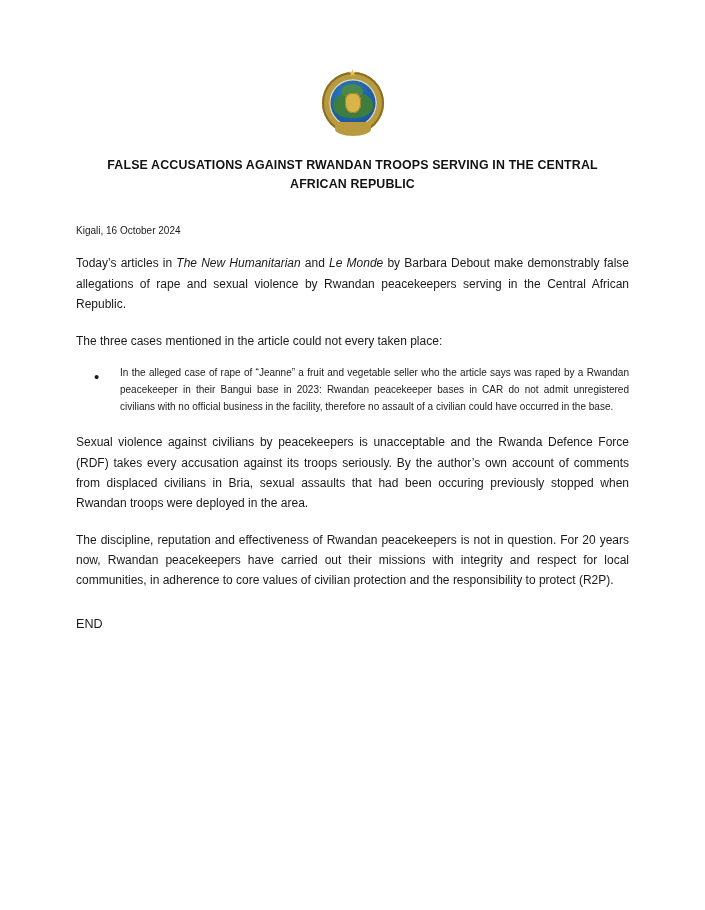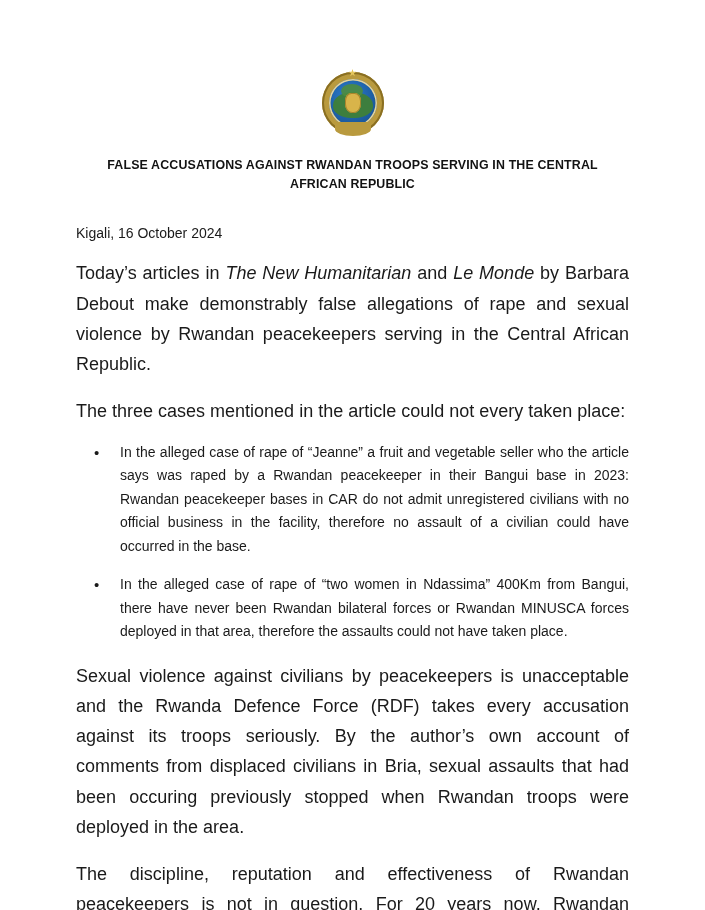--- a/index.html
+++ b/index.html
@@ -38,39 +38,39 @@
     font-weight: bold;
     font-size: 12.4px;
     letter-spacing: 0.15px;
     line-height: 1.55;
     color: #121212;
     margin: 8px 0 0 0;
     padding: 0 14px;
   }
   .dateline {
     margin-top: 31px;
-    font-size: 14px;
+    font-size: 10px;
     color: #1a1a1a;
   }
   p.body-par {
     margin: 17px 0 0 0;
-    font-size: 18px;
+    font-size: 12px;
     line-height: 1.68;
     text-align: justify;
     color: #1a1a1a;
   }
   .italic { font-style: italic; }
   ul.bullets {
     margin: 14px 0 0 0;
     padding-left: 34px;
     list-style: none;
   }
   ul.bullets li {
     position: relative;
-    font-size: 14px;
+    font-size: 10px;
     line-height: 1.68;
     text-align: justify;
     margin-bottom: 15px;
     padding-left: 10px;
   }
   ul.bullets li:last-child { margin-bottom: 0; }
   ul.bullets li::before {
     content: "\2022";
     position: absolute;
     left: -16px;
@@ -161,21 +161,20 @@
   <h1 class="doc-title">FALSE ACCUSATIONS AGAINST RWANDAN TROOPS SERVING IN THE CENTRAL AFRICAN REPUBLIC</h1>
 
   <div class="dateline">Kigali, 16 October 2024</div>
 
   <p class="body-par"><span>Today’s articles in </span><span class="italic">The New Humanitarian</span><span> and </span><span class="italic">Le Monde</span><span> by Barbara Debout make demonstrably false allegations of rape and sexual violence by Rwandan peacekeepers serving in the Central African Republic.</span></p>
 
   <p class="body-par">The three cases mentioned in the article could not every taken place:</p>
 
   <ul class="bullets">
     <li>In the alleged case of rape of “Jeanne” a fruit and vegetable seller who the article says was raped by a Rwandan peacekeeper in their Bangui base in 2023: Rwandan peacekeeper bases in CAR do not admit unregistered civilians with no official business in the facility, therefore no assault of a civilian could have occurred in the base.</li>
-    <li>In the alleged case of rape of “two women in Ndassima” 400Km from Bangui, there have never been Rwandan bilateral forces or Rwandan MINUSCA forces deployed in that area, therefore the assaults could not have taken place.</li>
   </ul>
 
   <p class="body-par">Sexual violence against civilians by peacekeepers is unacceptable and the Rwanda Defence Force (RDF) takes every accusation against its troops seriously. By the author’s own account of comments from displaced civilians in Bria, sexual assaults that had been occuring previously stopped when Rwandan troops were deployed in the area.</p>
 
   <p class="body-par">The discipline, reputation and effectiveness of Rwandan peacekeepers is not in question. For 20 years now, Rwandan peacekeepers have carried out their missions with integrity and respect for local communities, in adherence to core values of civilian protection and the responsibility to protect (R2P).</p>
 
 
   <div class="end-line">END</div>
 
 </div>

